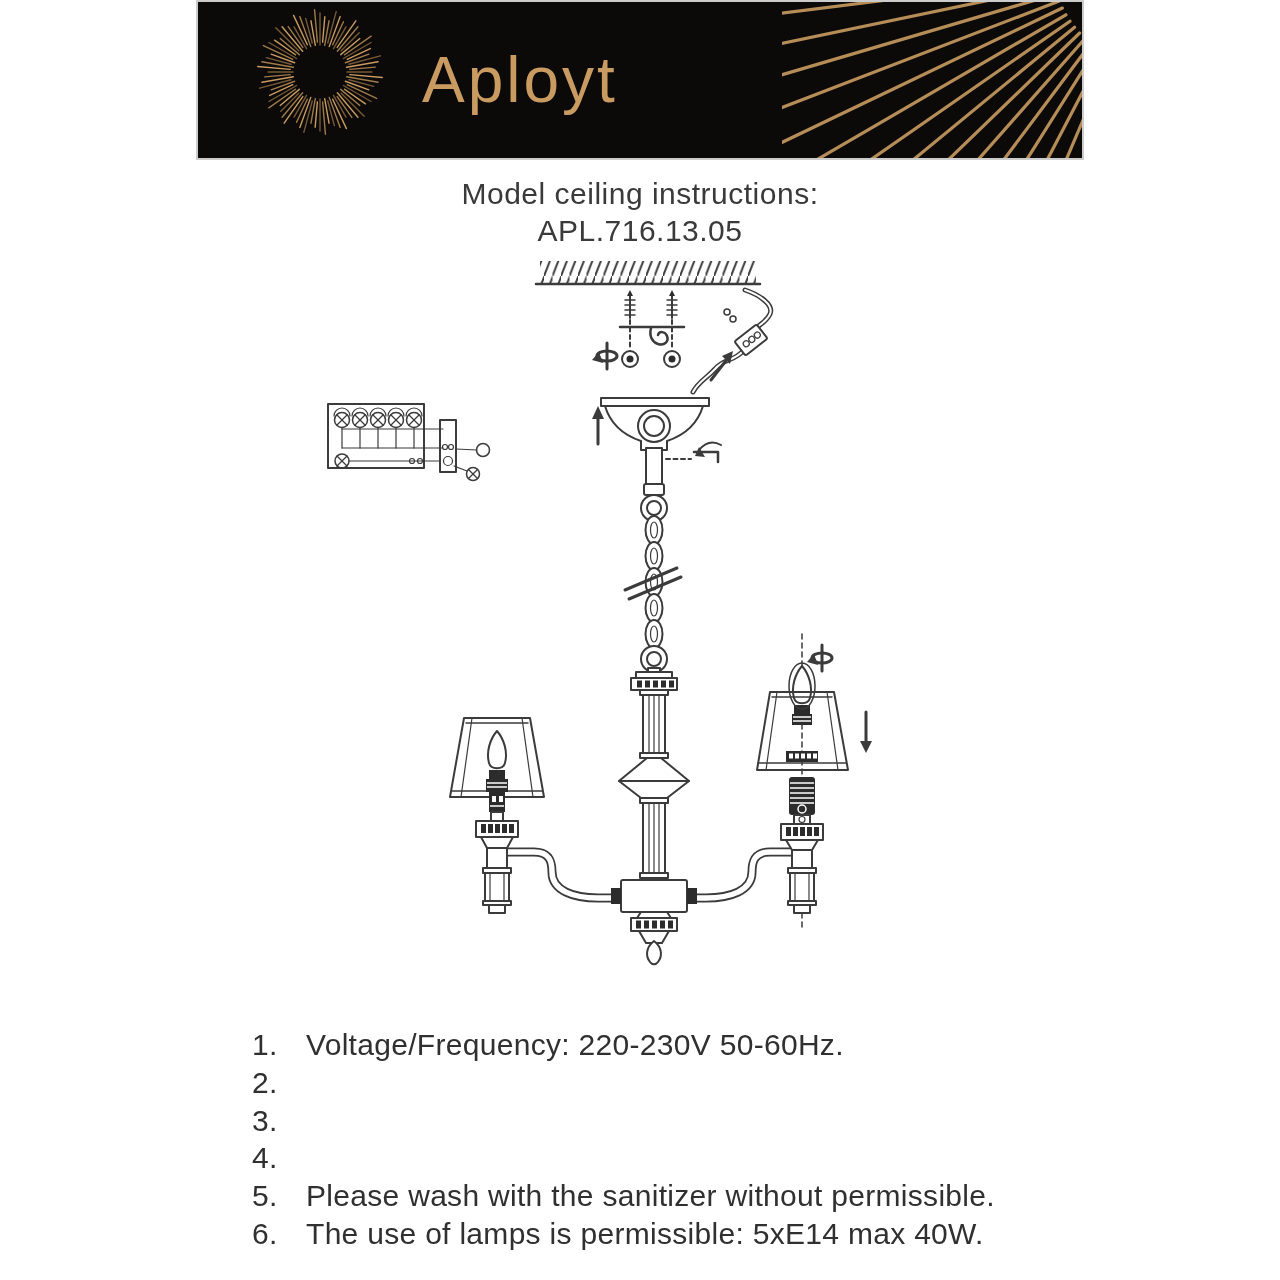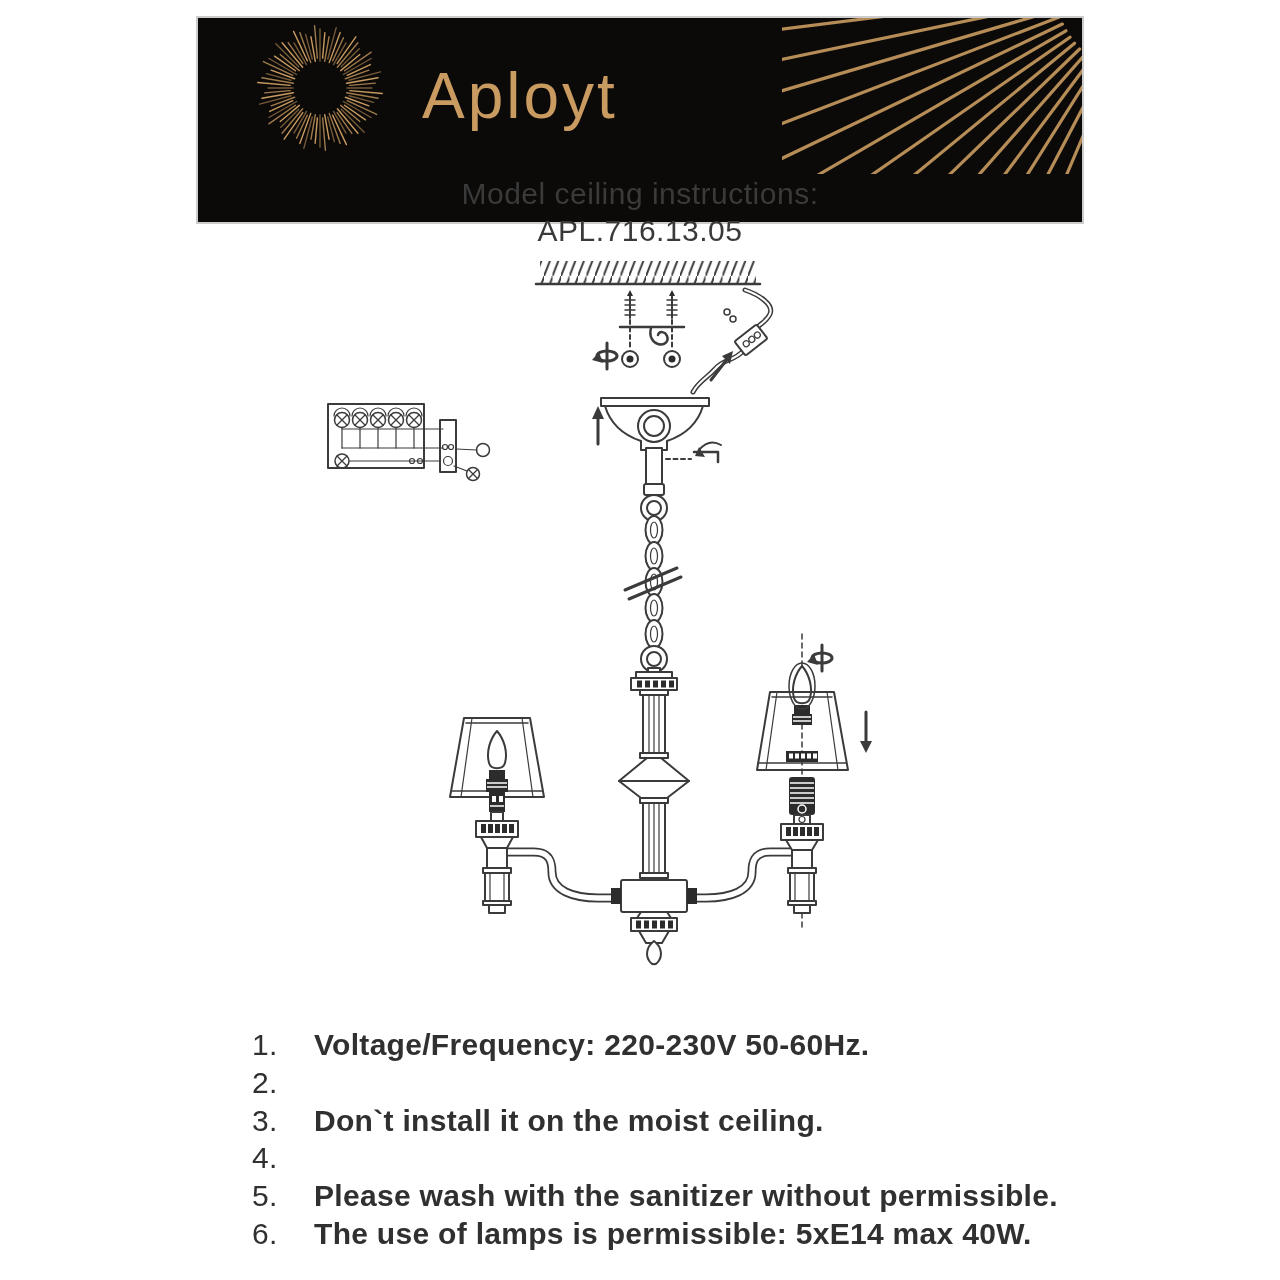--- a/index.html
+++ b/index.html
@@ -1,20 +1,20 @@
 <!DOCTYPE html>
 <html style="--accent-gold: #c99b61; --header-bg: #0c0a08; --text: #303030; --line: #3b3b3b;"><head>
 <meta charset="utf-8">
 <style>
   html,body{margin:0;padding:0;background:#ffffff;}
   body{width:1280px;height:1280px;font-family:"Liberation Sans",sans-serif;}
   .page{position:relative;width:1280px;height:1280px;background:#fff;overflow:hidden;}
 
   
-  .banner{position:absolute;left:196px;top:16px;width:888px;height:208px;
+  .banner{position:absolute;left:196px;top:0;width:888px;height:160px;
           background:var(--header-bg,#0c0a08);border:2px solid #cccccc;
           box-sizing:border-box;overflow:hidden;}
   .burst{position:absolute;left:46px;top:-6px;width:152px;height:152px;}
   .brand{position:absolute;left:224px;top:0;height:156px;display:flex;align-items:center;
          font-size:64px;font-weight:300;letter-spacing:3px;color:var(--accent-gold,#d4ab7a);
          font-family:"Liberation Sans",sans-serif;}
   .fan{position:absolute;right:0;top:0;width:300px;height:156px;}
 
   
   .title-block{position:absolute;left:0;top:175px;width:100%;text-align:center;
@@ -33,21 +33,21 @@
   .cableI{stroke:#fff;stroke-width:2;fill:none;stroke-linecap:round;}
   .armO{stroke:var(--line,#3b3b3b);stroke-width:9;fill:none;}
   .armI{stroke:#fff;stroke-width:5.5;fill:none;}
   .arr{fill:var(--line,#3b3b3b);stroke:none;}
 
   
   .instructions{position:absolute;left:252px;top:1026px;margin:0;padding:0;list-style:none;
                 font-size:30px;line-height:37.8px;color:#303030;letter-spacing:.3px;}
   .instructions li{display:flex;}
   .instructions .num{flex:none;width:38px;}
-  .instructions .txt{margin-left:24px;white-space:nowrap;font-weight:bold;}
+  .instructions .txt{margin-left:16px;white-space:nowrap;}
 </style>
 </head>
 <body>
 
 <div class="page">
 
   <header class="banner">
     <svg id="burst" class="burst" viewBox="-76 -76 152 152">
         <line x1="27" y1="0" x2="52" y2="0" stroke="#c99b61" stroke-width="1.4" stroke-opacity="0.55" stroke-linecap="round"></line>
         <line x1="29.885840942752367" y1="2.614672282429745" x2="62.262168630734095" y2="5.447233921728635" stroke="#c99b61" stroke-width="1.4" stroke-opacity="1" stroke-linecap="round"></line>
@@ -431,21 +431,20 @@
   <ol class="instructions">
     <li>
       <span class="num">1.</span>
       <span class="txt">Voltage/Frequency: 220-230V 50-60Hz.</span>
     </li>
     <li>
       <span class="num">2.</span>
     </li>
     <li>
       <span class="num">3.</span>
-      <span class="txt">Don`t install it on the moist ceiling.</span>
     </li>
     <li>
       <span class="num">4.</span>
     </li>
     <li>
       <span class="num">5.</span>
       <span class="txt">Please wash with the sanitizer without permissible.</span>
     </li>
     <li>
       <span class="num">6.</span>

